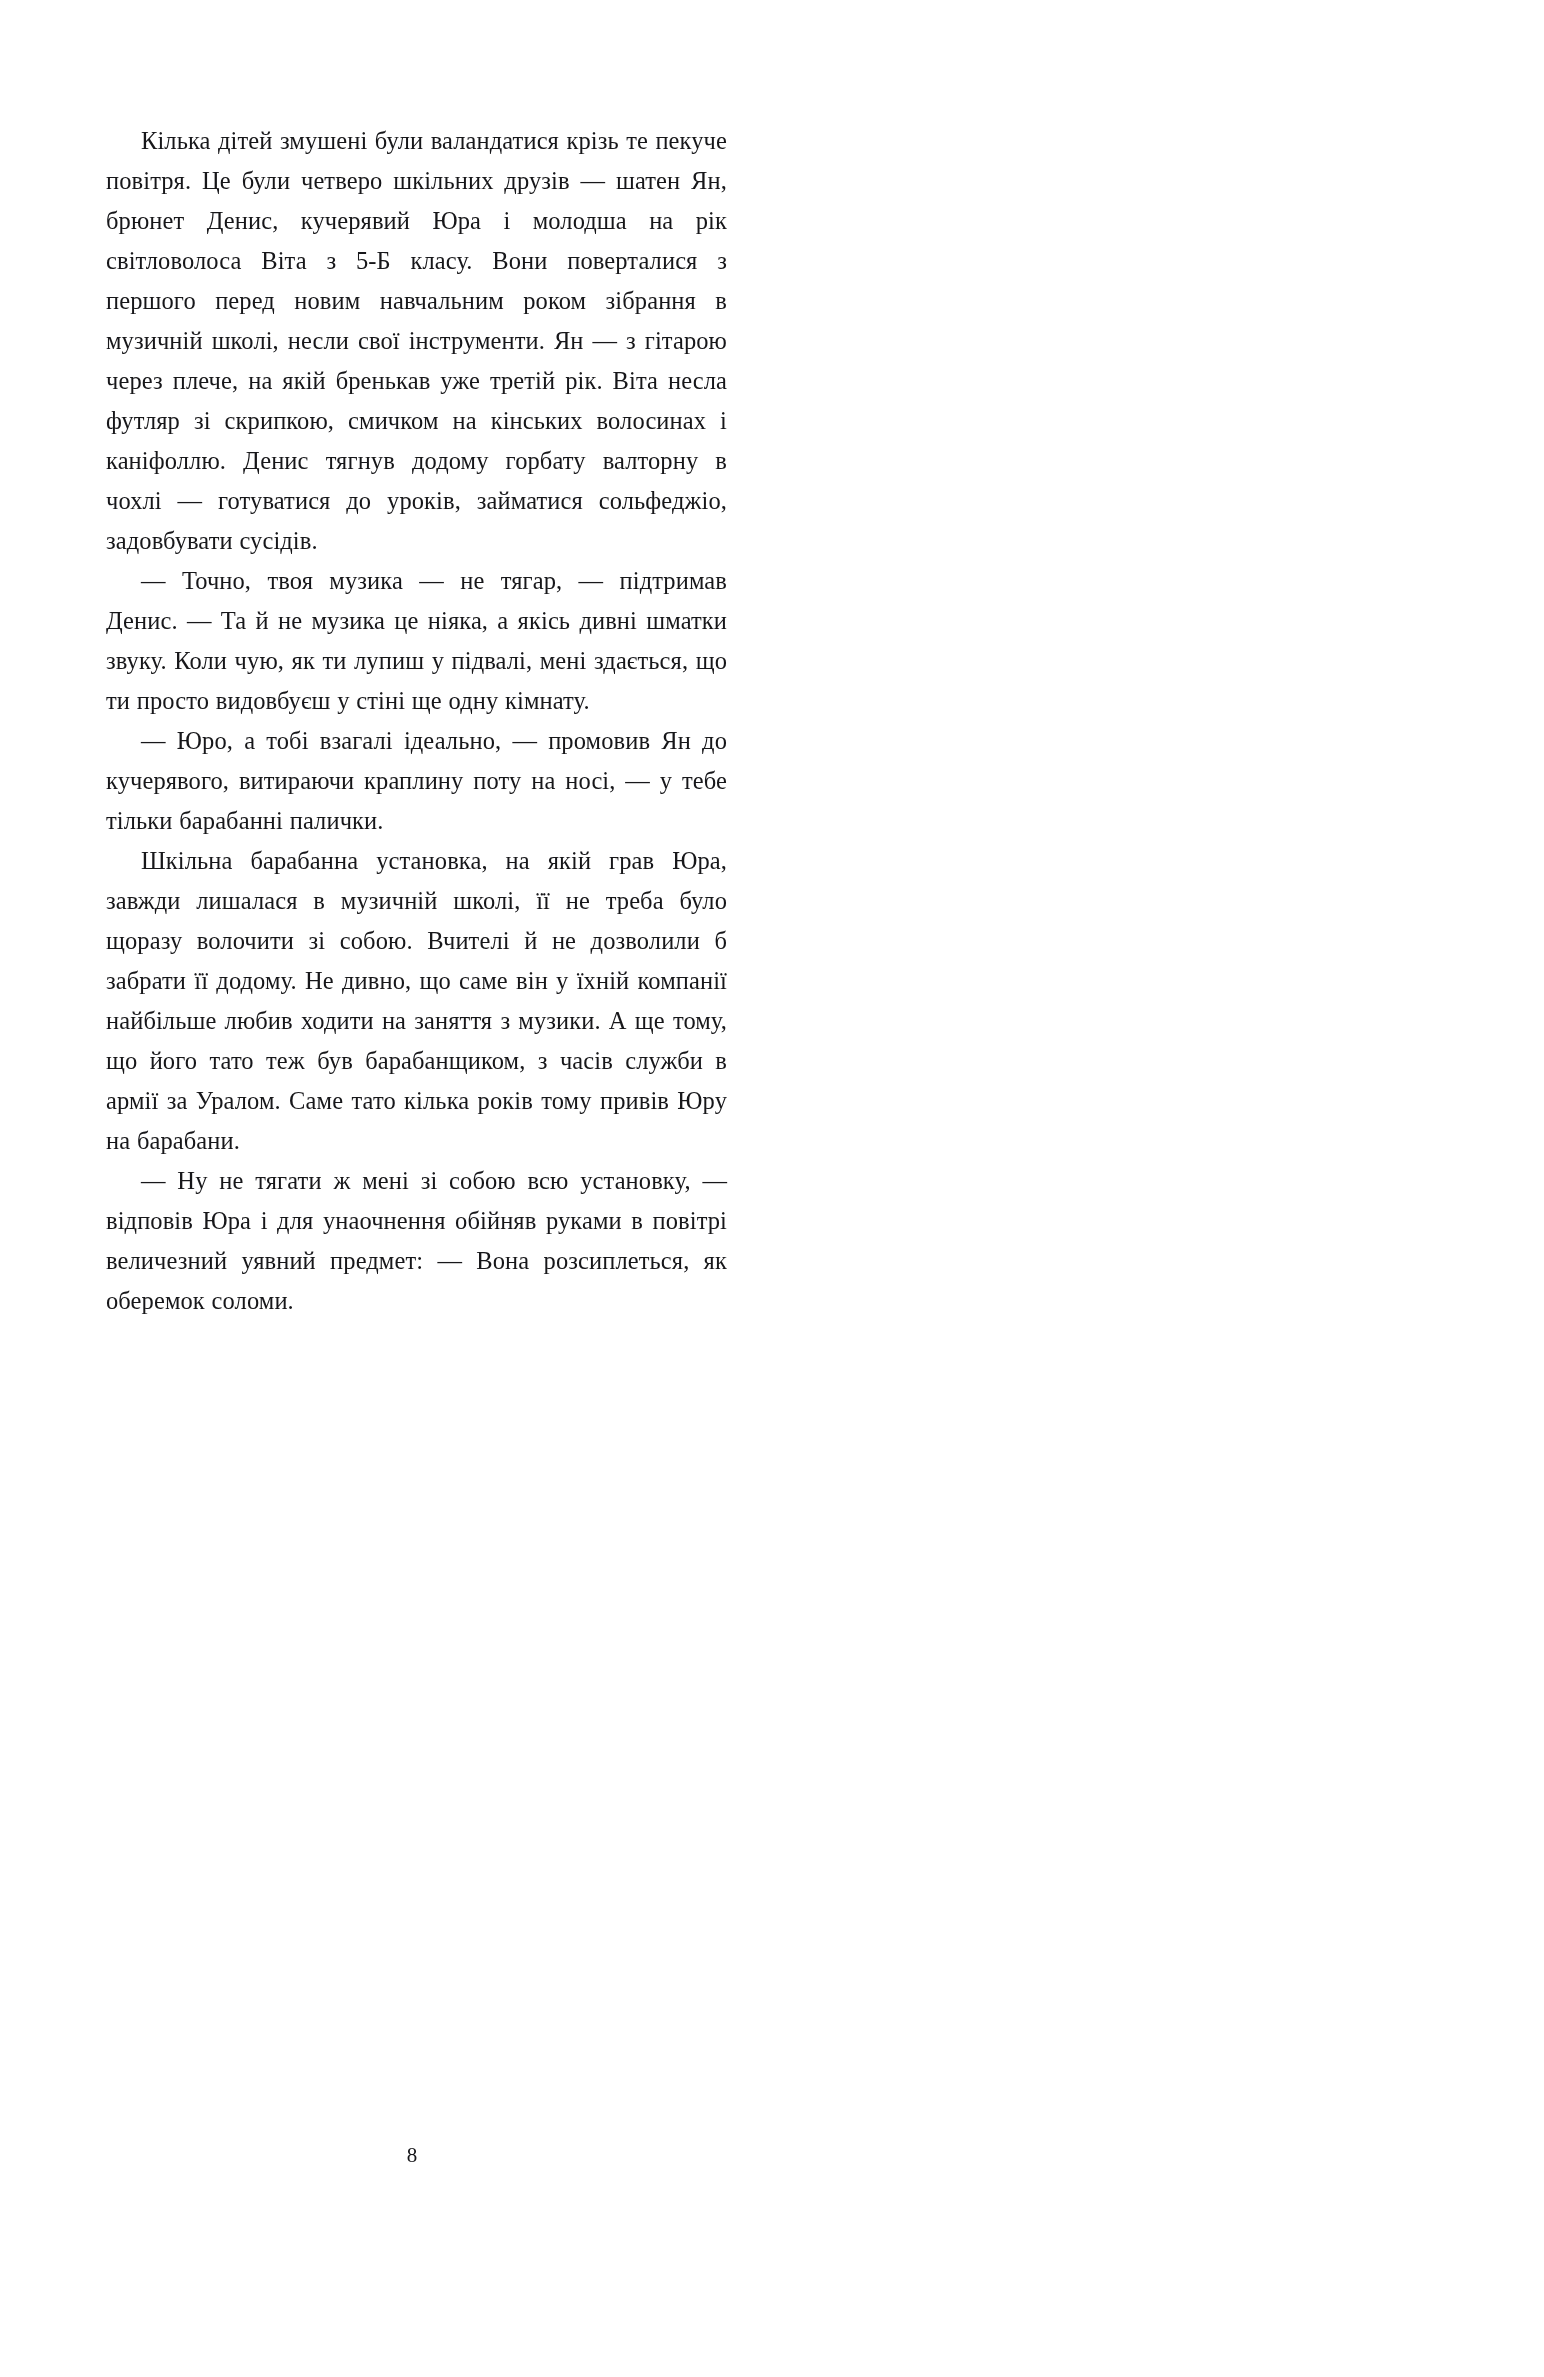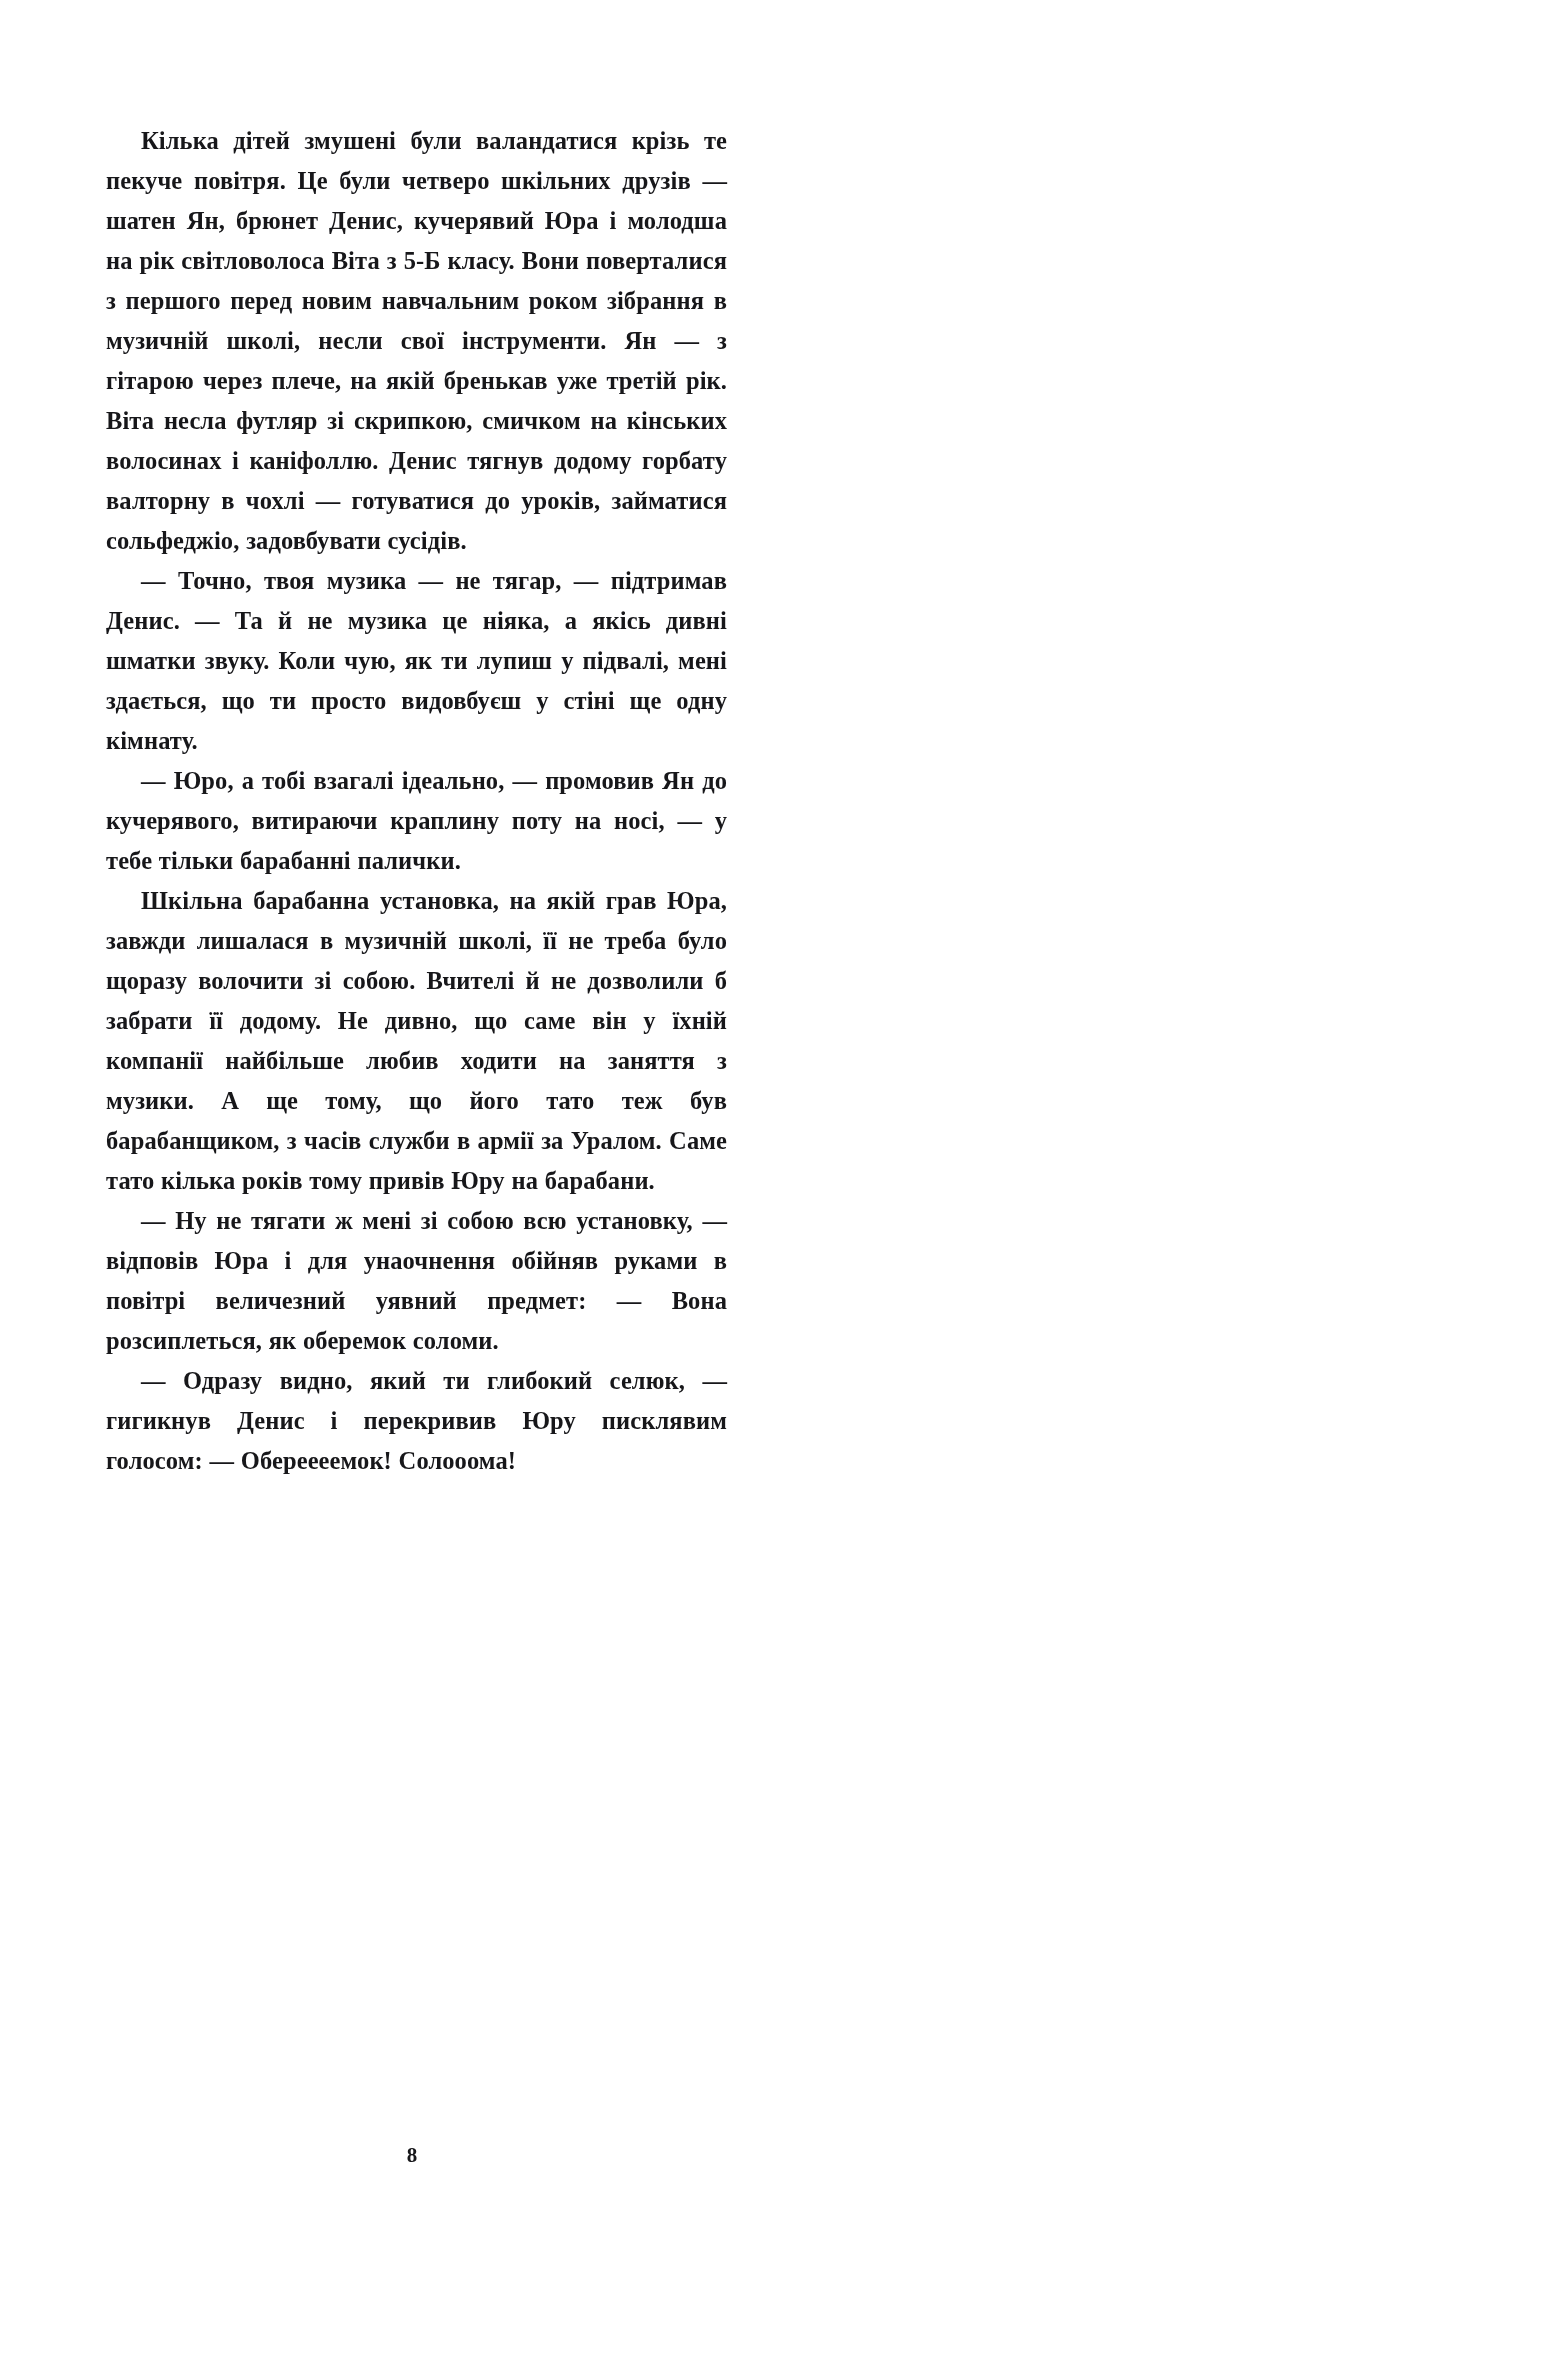--- a/index.html
+++ b/index.html
@@ -13,21 +13,20 @@
     font-family: "Liberation Serif", "DejaVu Serif", serif;
     color: #17171a;
     -webkit-font-smoothing: antialiased;
   }
   .page {
     position: relative;
     width: 824px;
     height: 2377px;
     background: #ffffff;
     box-sizing: border-box;
-    font-weight: bold;
   }
   .text-block {
     position: absolute;
     left: 106px;
     top: 121px;
     width: 621px;
   }
   .para {
     margin: 0;
     text-align: justify;
@@ -59,19 +58,18 @@
 <body>
 
 <div class="page">
 
   <div class="text-block">
     <p class="para">Кілька дітей змушені були валандатися крізь те пекуче повітря. Це були четверо шкільних друзів — шатен Ян, брюнет Денис, кучерявий Юра і молодша на рік світловолоса Віта з 5-Б класу. Вони поверталися з першого перед новим навчальним роком зібрання в музичній школі, несли свої інструменти. Ян — з гітарою через плече, на якій бренькав уже третій рік. Віта несла футляр зі скрипкою, смичком на кінських волосинах і каніфоллю. Денис тягнув додому горбату валторну в чохлі — готуватися до уроків, займатися сольфеджіо, задовбувати сусідів.</p>
     <p class="para">— Точно, твоя музика — не тягар, — підтримав Денис. — Та й не музика це ніяка, а якісь дивні шматки звуку. Коли чую, як ти лупиш у підвалі, мені здається, що ти просто видовбуєш у стіні ще одну кімнату.</p>
     <p class="para">— Юро, а тобі взагалі ідеально, — промовив Ян до кучерявого, витираючи краплину поту на носі, — у тебе тільки барабанні палички.</p>
     <p class="para">Шкільна барабанна установка, на якій грав Юра, завжди лишалася в музичній школі, її не треба було щоразу волочити зі собою. Вчителі й не дозволили б забрати її додому. Не дивно, що саме він у їхній компанії найбільше любив ходити на заняття з музики. А ще тому, що його тато теж був барабанщиком, з часів служби в армії за Уралом. Саме тато кілька років тому привів Юру на барабани.</p>
     <p class="para">— Ну не тягати ж мені зі собою всю установку, — відповів Юра і для унаочнення обійняв руками в повітрі величезний уявний предмет: — Вона розсиплеться, як оберемок соломи.</p>
-    <p class="para">— Одразу видно, який ти глибокий селюк, — гигикнув Денис і перекривив Юру писклявим голосом: — Обереееемок! Солооома!</p>
   </div>
 
   <div class="page-number">8</div>
 
 </div>
 
 
 </body></html>

